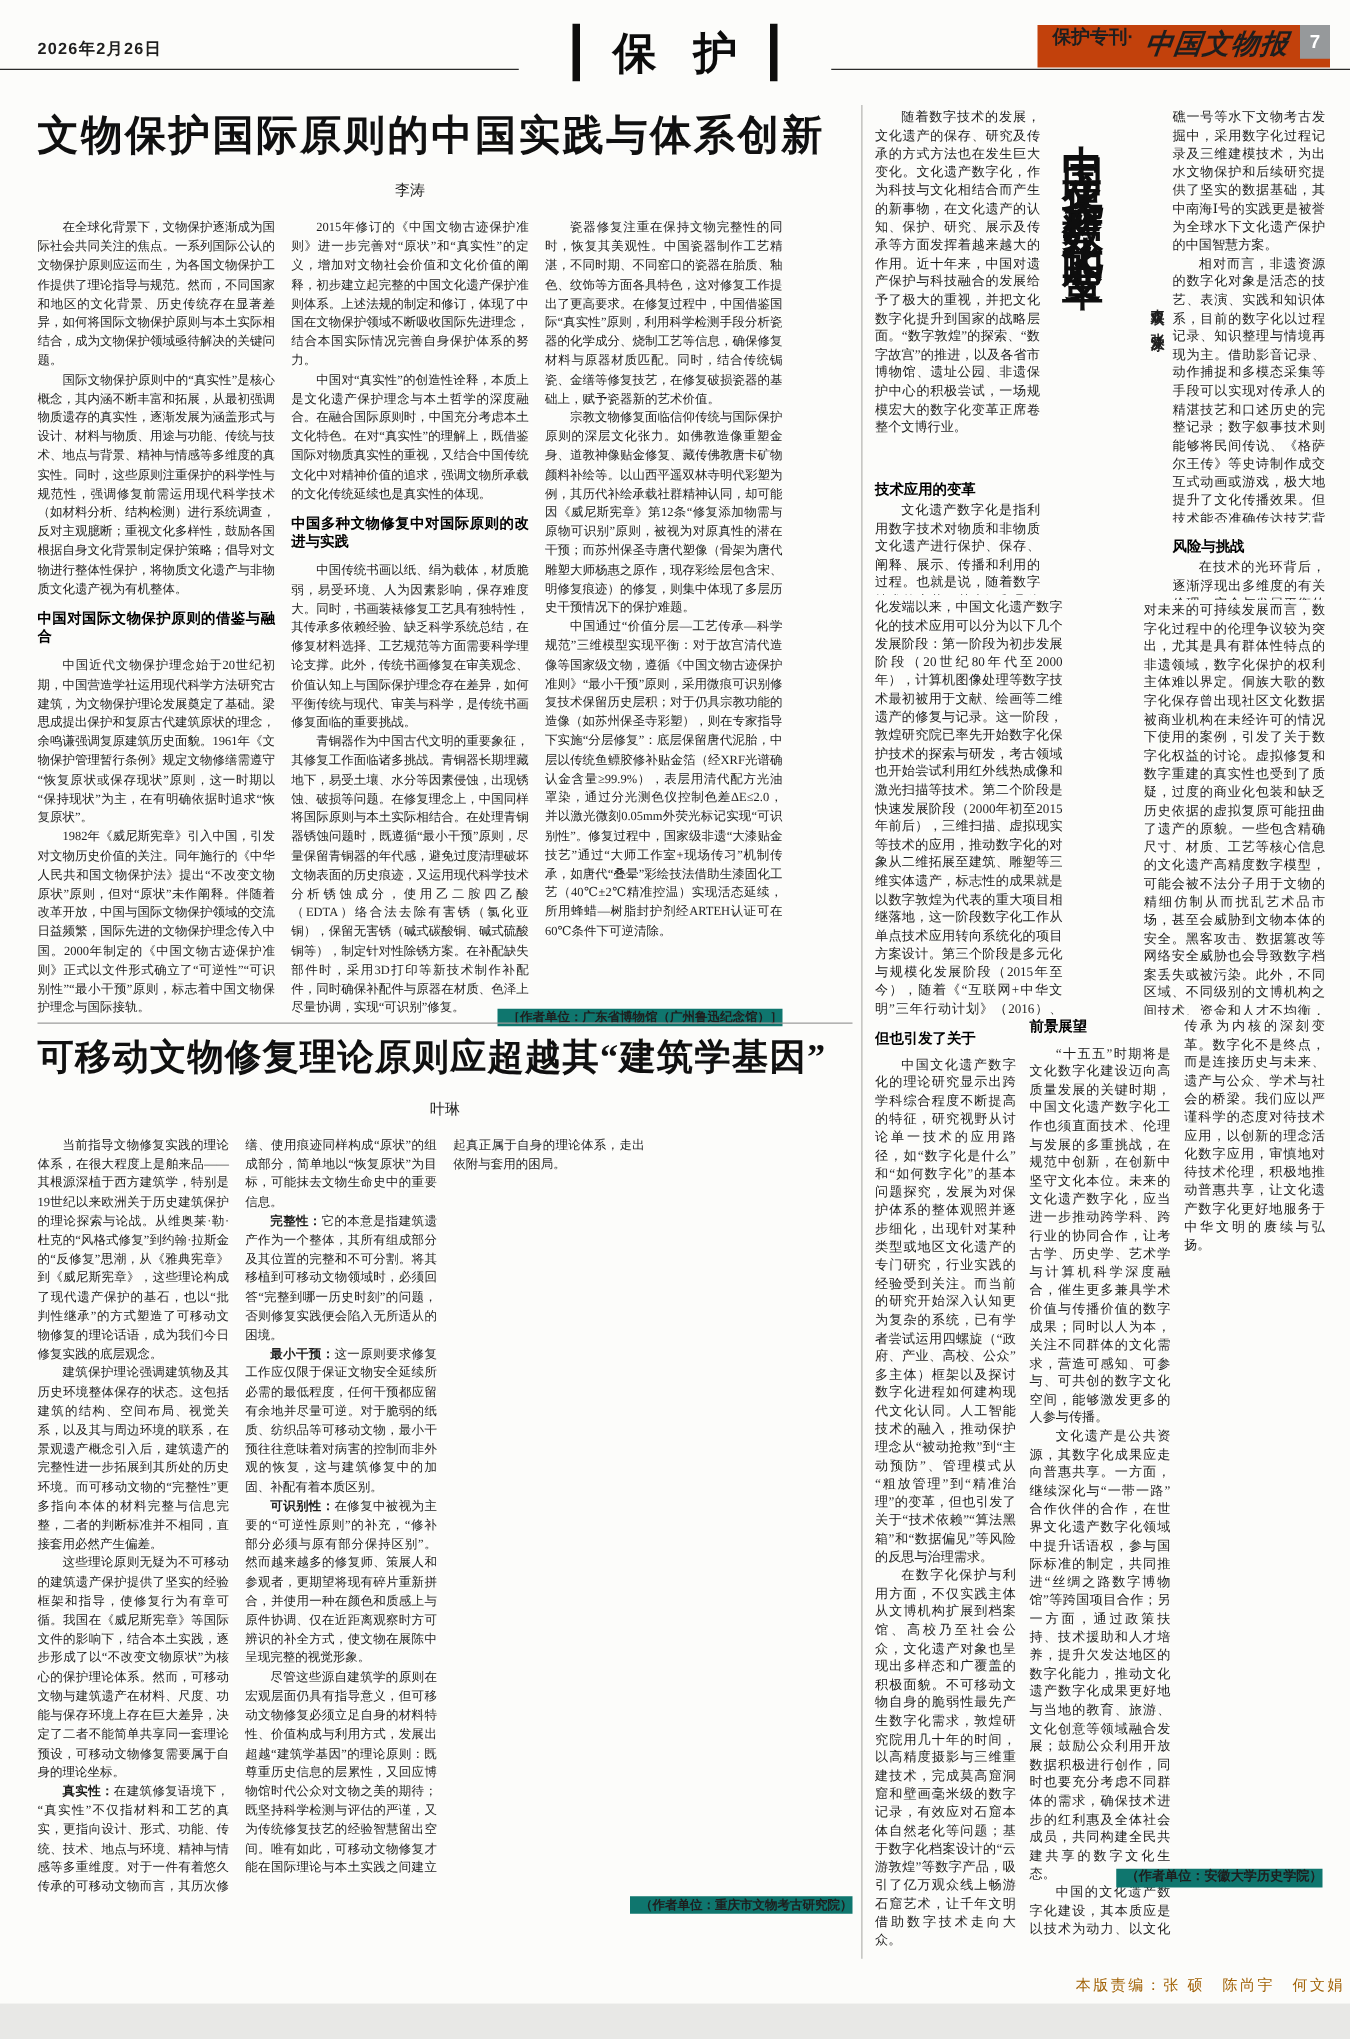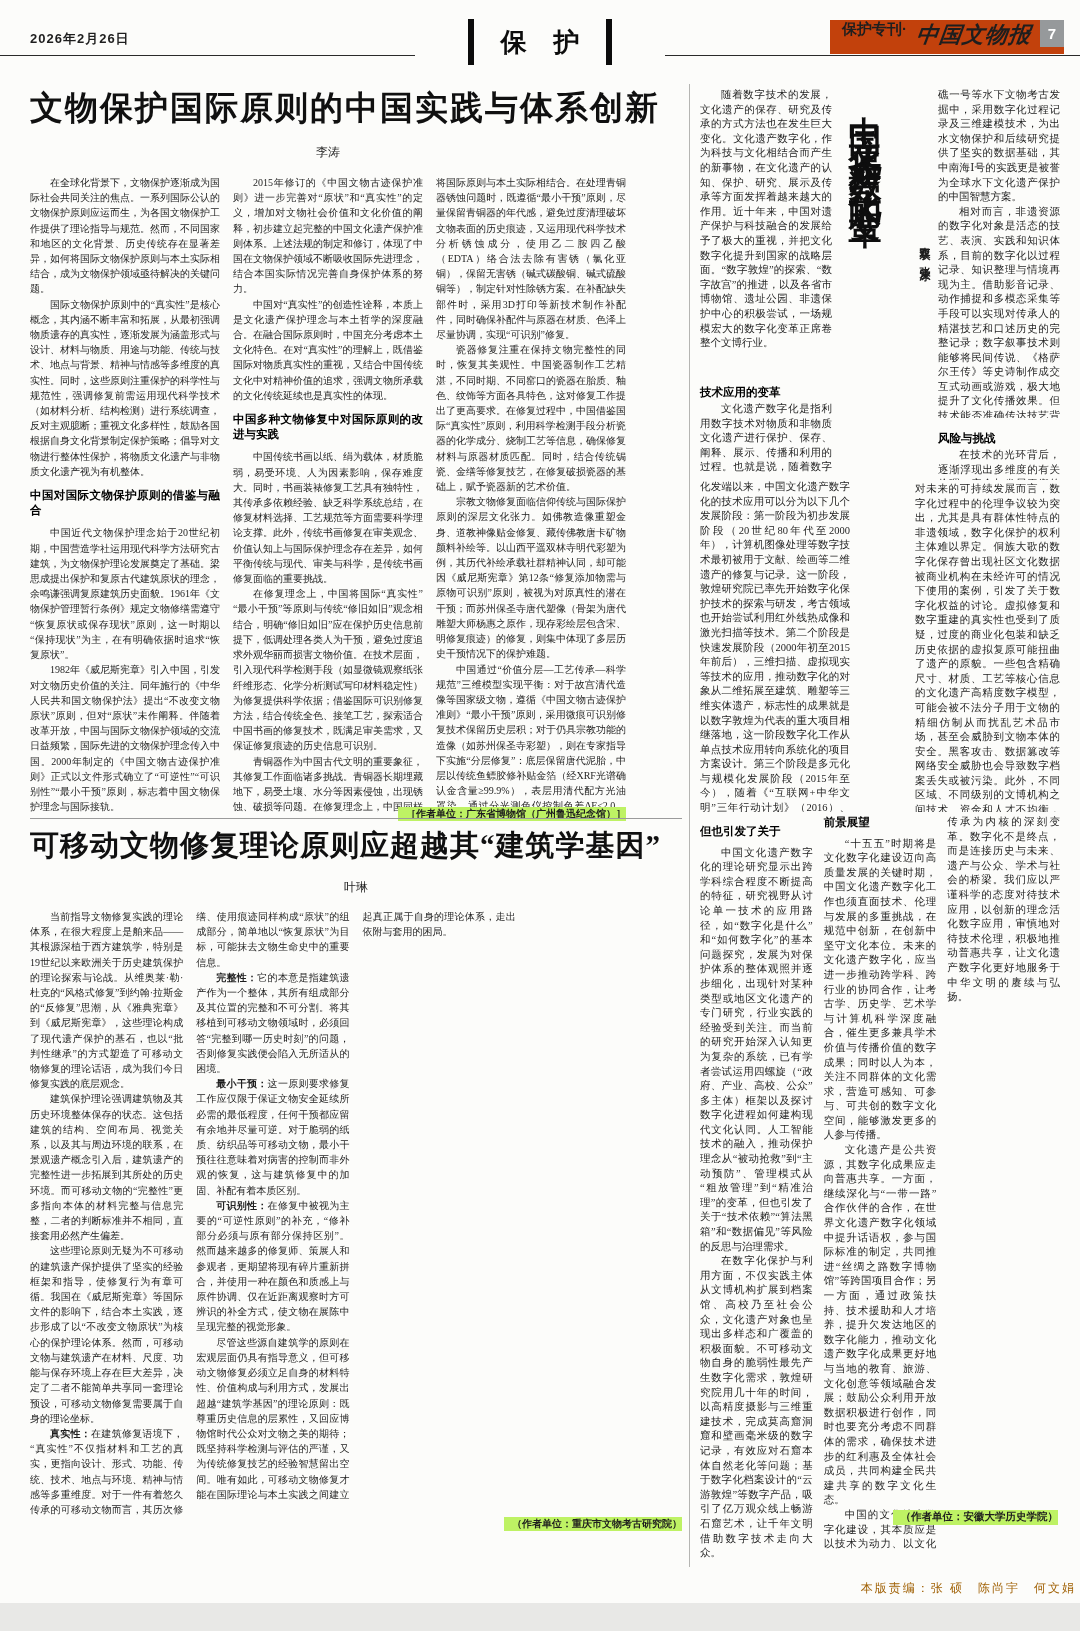--- a/index.html
+++ b/index.html
@@ -4,32 +4,32 @@
 <style>
   html,body{margin:0;padding:0;background:#e8e8e6;}
   .page{position:relative;width:1080px;height:1603px;margin:0 auto;background:#fcfcfa;color:#1e1e1e;overflow:hidden;
         font-family:"Liberation Serif","DejaVu Serif",serif;}
   
   .h-rule{position:absolute;left:0;right:0;top:55px;height:1px;background:#2a2a2a;}
   .h-date{position:absolute;left:30px;top:30px;font:bold 13px "Liberation Sans",sans-serif;letter-spacing:1px;}
   .h-center{position:absolute;left:415px;top:14px;width:250px;height:56px;background:#fcfcfa;
             display:flex;align-items:center;justify-content:center;gap:16px;}
   .h-bar{width:6px;height:46px;background:#0c0c0c;}
-  .h-sec{font-family:"Liberation Sans",sans-serif;font-weight:900;font-size:26px;letter-spacing:10px;text-indent:10px;color:#0c0c0c;}
+  .h-sec{font-family:"Liberation Sans",sans-serif;font-weight:900;font-size:35px;letter-spacing:10px;text-indent:10px;color:#0c0c0c;}
   .h-right{position:absolute;right:16px;top:20px;height:34px;background:#c2410c;display:flex;gap:9px;padding-left:12px;}
   .h-mh-pre{font:bold 15px "Liberation Sans",sans-serif;}
   .h-mh-logo{font-style:italic;font-weight:bold;font-size:22px;transform:skewX(-7deg);letter-spacing:1px;}
   .h-pagenum{width:24px;height:27px;background:#96999b;color:#fff;font:bold 15px "Liberation Sans",sans-serif;
              display:flex;align-items:center;justify-content:center;}
   
   .flow{text-align:justify;overflow:hidden;}
   .bp{margin:0;text-indent:2em;}
   .noind{text-indent:0;}
   .sub{font-family:Liberation Sans, sans-serif;font-weight:bold;font-size:11.5px;margin:9px 0 7px;color:#000;text-indent:0;}
-  .attr{position:absolute;font-weight:bold;background:#bef264;padding-left:8px;}
+  .attr{position:absolute;font-weight:bold;background:#0f766e;padding-left:8px;}
   
   .art1{position:absolute;left:30px;top:86px;width:596px;}
   .art1 .headline{font-size:33px;font-weight:bold;text-align:center;letter-spacing:2px;white-space:nowrap;color:#101010;}
   .byline{text-align:center;font-size:12px;margin-top:13px;}
   .art1-body{position:relative;margin-top:14px;height:646px;font-size:10px;line-height:15.2px;
              column-count:3;column-gap:13px;column-fill:auto;}
   .art1-attr{right:0;bottom:0;font-size:10px;}
   
   .div-h{position:absolute;left:30px;top:818px;width:652px;height:1px;background:#9b9b9b;}
   .div-v{position:absolute;left:689px;top:84px;width:1px;height:1483px;background:#b5b5b2;}
@@ -47,21 +47,21 @@
   .a3-colB{position:absolute;left:0;top:392px;width:150px;height:332px;}
   .a3-title{position:absolute;left:148px;top:2px;width:64px;height:508px;}
   .vtitle{writing-mode:vertical-rl;font-weight:bold;font-size:33px;line-height:1;letter-spacing:9px;color:#0e0e0e;height:100%;}
   .vbyline{position:absolute;right:-20px;top:148px;height:112px;writing-mode:vertical-rl;
            font:bold 11px "Liberation Sans",sans-serif;line-height:14px;letter-spacing:2px;}
   .a3-colC{position:absolute;left:238px;top:0;width:122px;height:330px;}
   .a3-sub2{position:absolute;left:238px;top:334px;width:122px;}
   .a3-colD{position:absolute;left:238px;top:360px;width:122px;height:32px;}
   .a3-colE{position:absolute;left:215px;top:394px;width:145px;height:330px;}
   .a3-bottom{position:relative;top:727px;left:0;width:360px;height:748px;column-count:3;column-gap:11px;column-fill:auto;}
-  .art3-attr{right:2px;bottom:41px;font-size:10.5px;}
+  .art3-attr{right:2px;bottom:56px;font-size:10.5px;}
   
   .credits{position:absolute;left:716px;top:1580px;width:360px;text-align:right;
            font:12px "Liberation Sans",sans-serif;letter-spacing:2px;color:#a16207;}
 </style>
 </head>
 <body>
 
 <div class="page">
 
   <div class="h-rule"></div>
@@ -83,21 +83,20 @@
     <div class="art1-body flow">
         <p class="bp">在全球化背景下，文物保护逐渐成为国际社会共同关注的焦点。一系列国际公认的文物保护原则应运而生，为各国文物保护工作提供了理论指导与规范。然而，不同国家和地区的文化背景、历史传统存在显著差异，如何将国际文物保护原则与本土实际相结合，成为文物保护领域亟待解决的关键问题。</p>
         <p class="bp">国际文物保护原则中的“真实性”是核心概念，其内涵不断丰富和拓展，从最初强调物质遗存的真实性，逐渐发展为涵盖形式与设计、材料与物质、用途与功能、传统与技术、地点与背景、精神与情感等多维度的真实性。同时，这些原则注重保护的科学性与规范性，强调修复前需运用现代科学技术（如材料分析、结构检测）进行系统调查，反对主观臆断；重视文化多样性，鼓励各国根据自身文化背景制定保护策略；倡导对文物进行整体性保护，将物质文化遗产与非物质文化遗产视为有机整体。</p>
         <div class="sub">中国对国际文物保护原则的借鉴与融合</div>
         <p class="bp">中国近代文物保护理念始于20世纪初期，中国营造学社运用现代科学方法研究古建筑，为文物保护理论发展奠定了基础。梁思成提出保护和复原古代建筑原状的理念，余鸣谦强调复原建筑历史面貌。1961年《文物保护管理暂行条例》规定文物修缮需遵守“恢复原状或保存现状”原则，这一时期以“保持现状”为主，在有明确依据时追求“恢复原状”。</p>
         <p class="bp">1982年《威尼斯宪章》引入中国，引发对文物历史价值的关注。同年施行的《中华人民共和国文物保护法》提出“不改变文物原状”原则，但对“原状”未作阐释。伴随着改革开放，中国与国际文物保护领域的交流日益频繁，国际先进的文物保护理念传入中国。2000年制定的《中国文物古迹保护准则》正式以文件形式确立了“可逆性”“可识别性”“最小干预”原则，标志着中国文物保护理念与国际接轨。</p>
         <p class="bp">2015年修订的《中国文物古迹保护准则》进一步完善对“原状”和“真实性”的定义，增加对文物社会价值和文化价值的阐释，初步建立起完整的中国文化遗产保护准则体系。上述法规的制定和修订，体现了中国在文物保护领域不断吸收国际先进理念，结合本国实际情况完善自身保护体系的努力。</p>
         <p class="bp">中国对“真实性”的创造性诠释，本质上是文化遗产保护理念与本土哲学的深度融合。在融合国际原则时，中国充分考虑本土文化特色。在对“真实性”的理解上，既借鉴国际对物质真实性的重视，又结合中国传统文化中对精神价值的追求，强调文物所承载的文化传统延续也是真实性的体现。</p>
         <div class="sub">中国多种文物修复中对国际原则的改进与实践</div>
         <p class="bp">中国传统书画以纸、绢为载体，材质脆弱，易受环境、人为因素影响，保存难度大。同时，书画装裱修复工艺具有独特性，其传承多依赖经验、缺乏科学系统总结，在修复材料选择、工艺规范等方面需要科学理论支撑。此外，传统书画修复在审美观念、价值认知上与国际保护理念存在差异，如何平衡传统与现代、审美与科学，是传统书画修复面临的重要挑战。</p>
-        <p class="bp">在修复理念上，中国将国际“真实性”“最小干预”等原则与传统“修旧如旧”观念相结合，明确“修旧如旧”应在保护历史信息前提下，低调处理各类人为干预，避免过度追求外观华丽而损害文物价值。在技术层面，引入现代科学检测手段（如显微镜观察纸张纤维形态、化学分析测试写印材料稳定性）为修复提供科学依据；借鉴国际可识别修复方法，结合传统全色、接笔工艺，探索适合中国书画的修复技术，既满足审美需求，又保证修复痕迹的历史信息可识别。</p>
         <p class="bp">青铜器作为中国古代文明的重要象征，其修复工作面临诸多挑战。青铜器长期埋藏地下，易受土壤、水分等因素侵蚀，出现锈蚀、破损等问题。在修复理念上，中国同样将国际原则与本土实际相结合。在处理青铜器锈蚀问题时，既遵循“最小干预”原则，尽量保留青铜器的年代感，避免过度清理破坏文物表面的历史痕迹，又运用现代科学技术分析锈蚀成分，使用乙二胺四乙酸（EDTA）络合法去除有害锈（氯化亚铜），保留无害锈（碱式碳酸铜、碱式硫酸铜等），制定针对性除锈方案。在补配缺失部件时，采用3D打印等新技术制作补配件，同时确保补配件与原器在材质、色泽上尽量协调，实现“可识别”修复。</p>
         <p class="bp">瓷器修复注重在保持文物完整性的同时，恢复其美观性。中国瓷器制作工艺精湛，不同时期、不同窑口的瓷器在胎质、釉色、纹饰等方面各具特色，这对修复工作提出了更高要求。在修复过程中，中国借鉴国际“真实性”原则，利用科学检测手段分析瓷器的化学成分、烧制工艺等信息，确保修复材料与原器材质匹配。同时，结合传统锔瓷、金缮等修复技艺，在修复破损瓷器的基础上，赋予瓷器新的艺术价值。</p>
         <p class="bp">宗教文物修复面临信仰传统与国际保护原则的深层文化张力。如佛教造像重塑金身、道教神像贴金修复、藏传佛教唐卡矿物颜料补绘等。以山西平遥双林寺明代彩塑为例，其历代补绘承载社群精神认同，却可能因《威尼斯宪章》第12条“修复添加物需与原物可识别”原则，被视为对原真性的潜在干预；而苏州保圣寺唐代塑像（骨架为唐代雕塑大师杨惠之原作，现存彩绘层包含宋、明修复痕迹）的修复，则集中体现了多层历史干预情况下的保护难题。</p>
         <p class="bp">中国通过“价值分层—工艺传承—科学规范”三维模型实现平衡：对于故宫清代造像等国家级文物，遵循《中国文物古迹保护准则》“最小干预”原则，采用微痕可识别修复技术保留历史层积；对于仍具宗教功能的造像（如苏州保圣寺彩塑），则在专家指导下实施“分层修复”：底层保留唐代泥胎，中层以传统鱼鳔胶修补贴金箔（经XRF光谱确认金含量≥99.9%），表层用清代配方光油罩染，通过分光测色仪控制色差ΔE≤2.0，并以激光微刻0.05mm外荧光标记实现“可识别性”。修复过程中，国家级非遗“大漆贴金技艺”通过“大师工作室+现场传习”机制传承，如唐代“叠晕”彩绘技法借助生漆固化工艺（40℃±2℃精准控温）实现活态延续，所用蜂蜡—树脂封护剂经ARTEH认证可在60℃条件下可逆清除。</p>
       </div>
     <div class="attr art1-attr">［作者单位：广东省博物馆（广州鲁迅纪念馆）］</div>
   </div>
 
   <div class="div-h"></div>
   <div class="div-v"></div>

